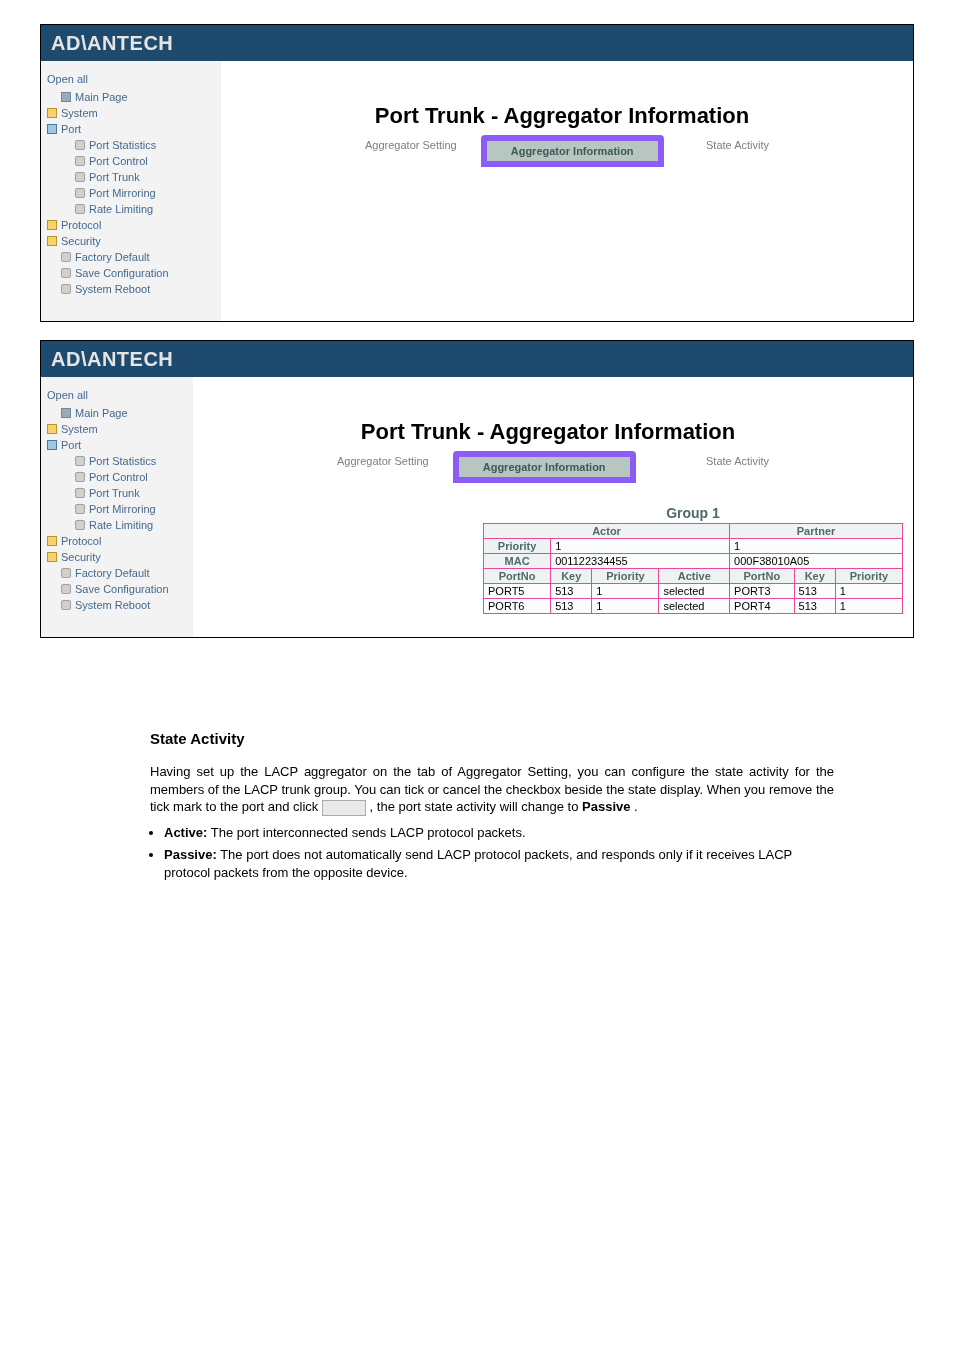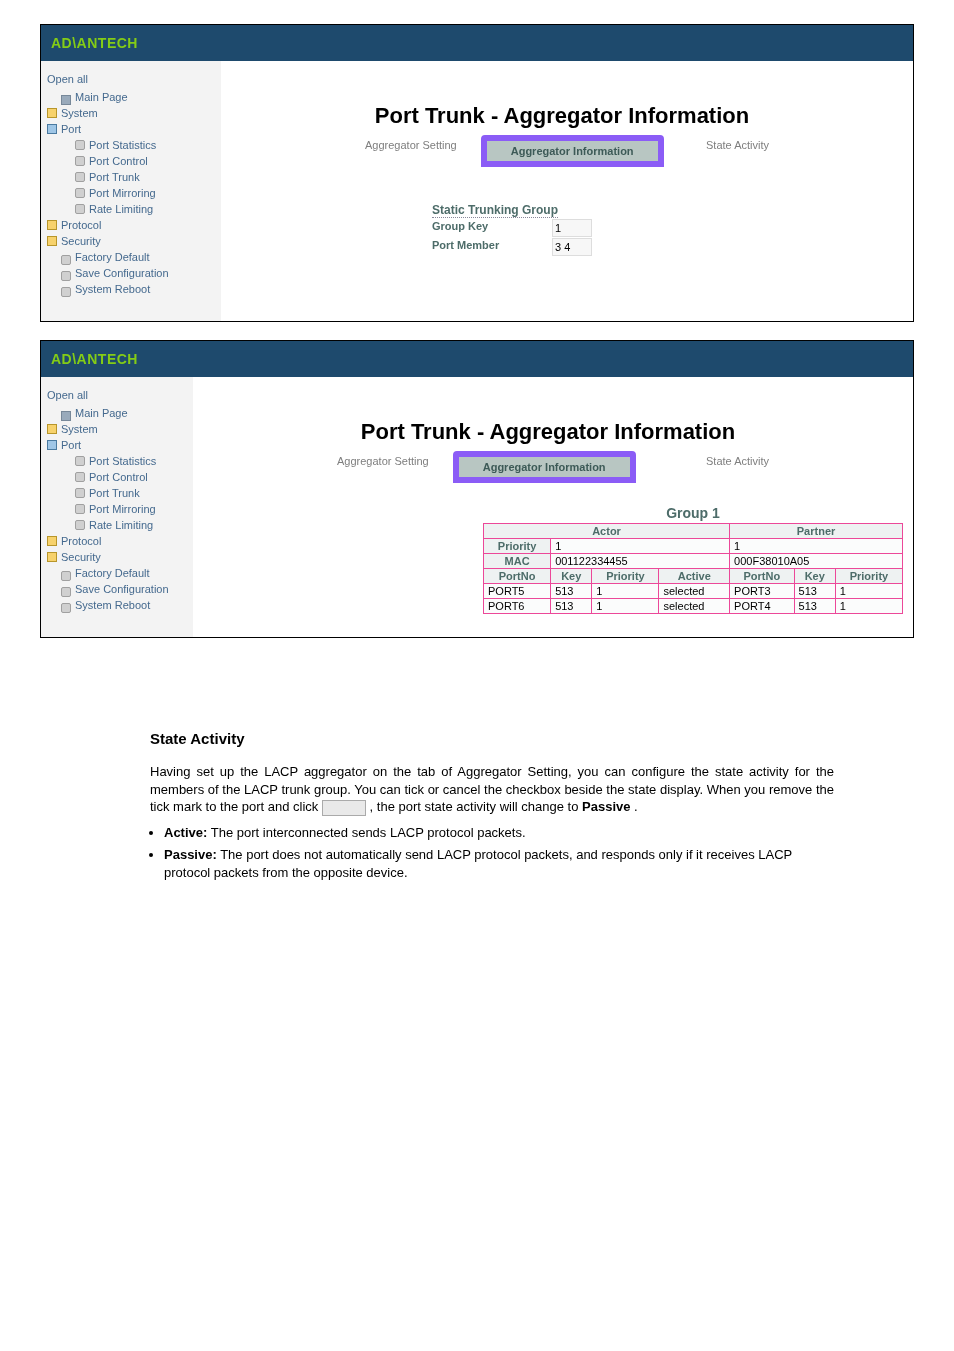--- a/index.html
+++ b/index.html
@@ -2,28 +2,28 @@
 <html><head>
 <meta charset="utf-8">
 <style>
   * { box-sizing: border-box; margin: 0; padding: 0; }
   body { background: #fff; font-family: Arial, Helvetica, sans-serif; font-size: 12px; color: #000; width: 954px; margin: 0 auto; }
   .doc { padding: 24px 40px 60px 40px; }
 
   
   .shot { border: 1px solid #000; background: #fff; margin: 0 0 18px 0; position: relative; height: 298px; overflow: hidden; }
   .logo-bar { height: 36px; background: #1e4a6d; display: flex; align-items: center; padding: 0 10px; }
-  .logo { color: #84cc16; font-weight: 900; font-size: 14px; letter-spacing: 0.5px; }
+  .logo { color: #e5e5e5; font-weight: 900; font-size: 20px; letter-spacing: 0.5px; }
   .ind-banner { position: absolute; top: 36px; right: -2px; background: #193a5a; color: #fff; font-weight: 900; font-size: 26px; padding: 6px 8px; }
   .body-row { display: flex; height: calc(100% - 36px); }
   .sidebar { width: 180px; background: #f3f3f3; padding: 10px 6px; }
   .sidebar a, .sidebar span.link { display: block; font-size: 11px; color: #44698e; text-decoration: none; line-height: 16px; cursor: pointer; }
   .sb-top { color: #3b6a92; font-size: 11px; margin-bottom: 2px; }
   .sb-item { display: flex; align-items: center; gap: 4px; }
-  .sb-indent-1 { padding-left: 14px; align-items: flex-end; }
+  .sb-indent-1 { padding-left: 14px; }
   .sb-indent-2 { padding-left: 28px; }
   .ico { width: 10px; height: 10px; display: inline-block; }
   .ico.page { background: #9ab; border: 1px solid #789; }
   .ico.folder { background: #f7d26c; border: 1px solid #b8962a; }
   .ico.open { background: #9fc6e6; border: 1px solid #4a7aa0; }
   .ico.leaf { background: #d0d0d0; border: 1px solid #a0a0a0; border-radius: 2px; }
 
   .content { flex: 1; background: #fff; padding: 6px 10px 10px 0; position: relative; }
   .page-title { text-align: center; font-size: 22px; font-weight: 700; margin: 36px 0 6px 0; }
   .tabs { display: flex; margin-left: 120px; }
@@ -118,31 +118,20 @@
             <span class="link">System Reboot</span>
           </div>
     </div>
     <div class="content">
       <div class="page-title">Port Trunk - Aggregator Information</div>
       <div class="tabs">
         <div class="tab plain">Aggregator Setting</div>
         <div class="tab active">Aggregator Information</div>
         <div class="tab plain right">State Activity</div>
       </div>
-      <div class="info-block">
-        <span class="static-lbl">Static Trunking Group</span>
-        <div class="kv">
-              <span class="k">Group Key</span>
-              <span class="v">1</span>
-            </div>
-        <div class="kv">
-              <span class="k">Port Member</span>
-              <span class="v">3 4</span>
-            </div>
-      </div>
     </div>
   </div>
 </div>
 
 
 <div class="shot">
   <div class="logo-bar">
     <span class="logo">AD\ANTECH</span>
   </div>
   <div class="ind-banner">Industrial S</div>

